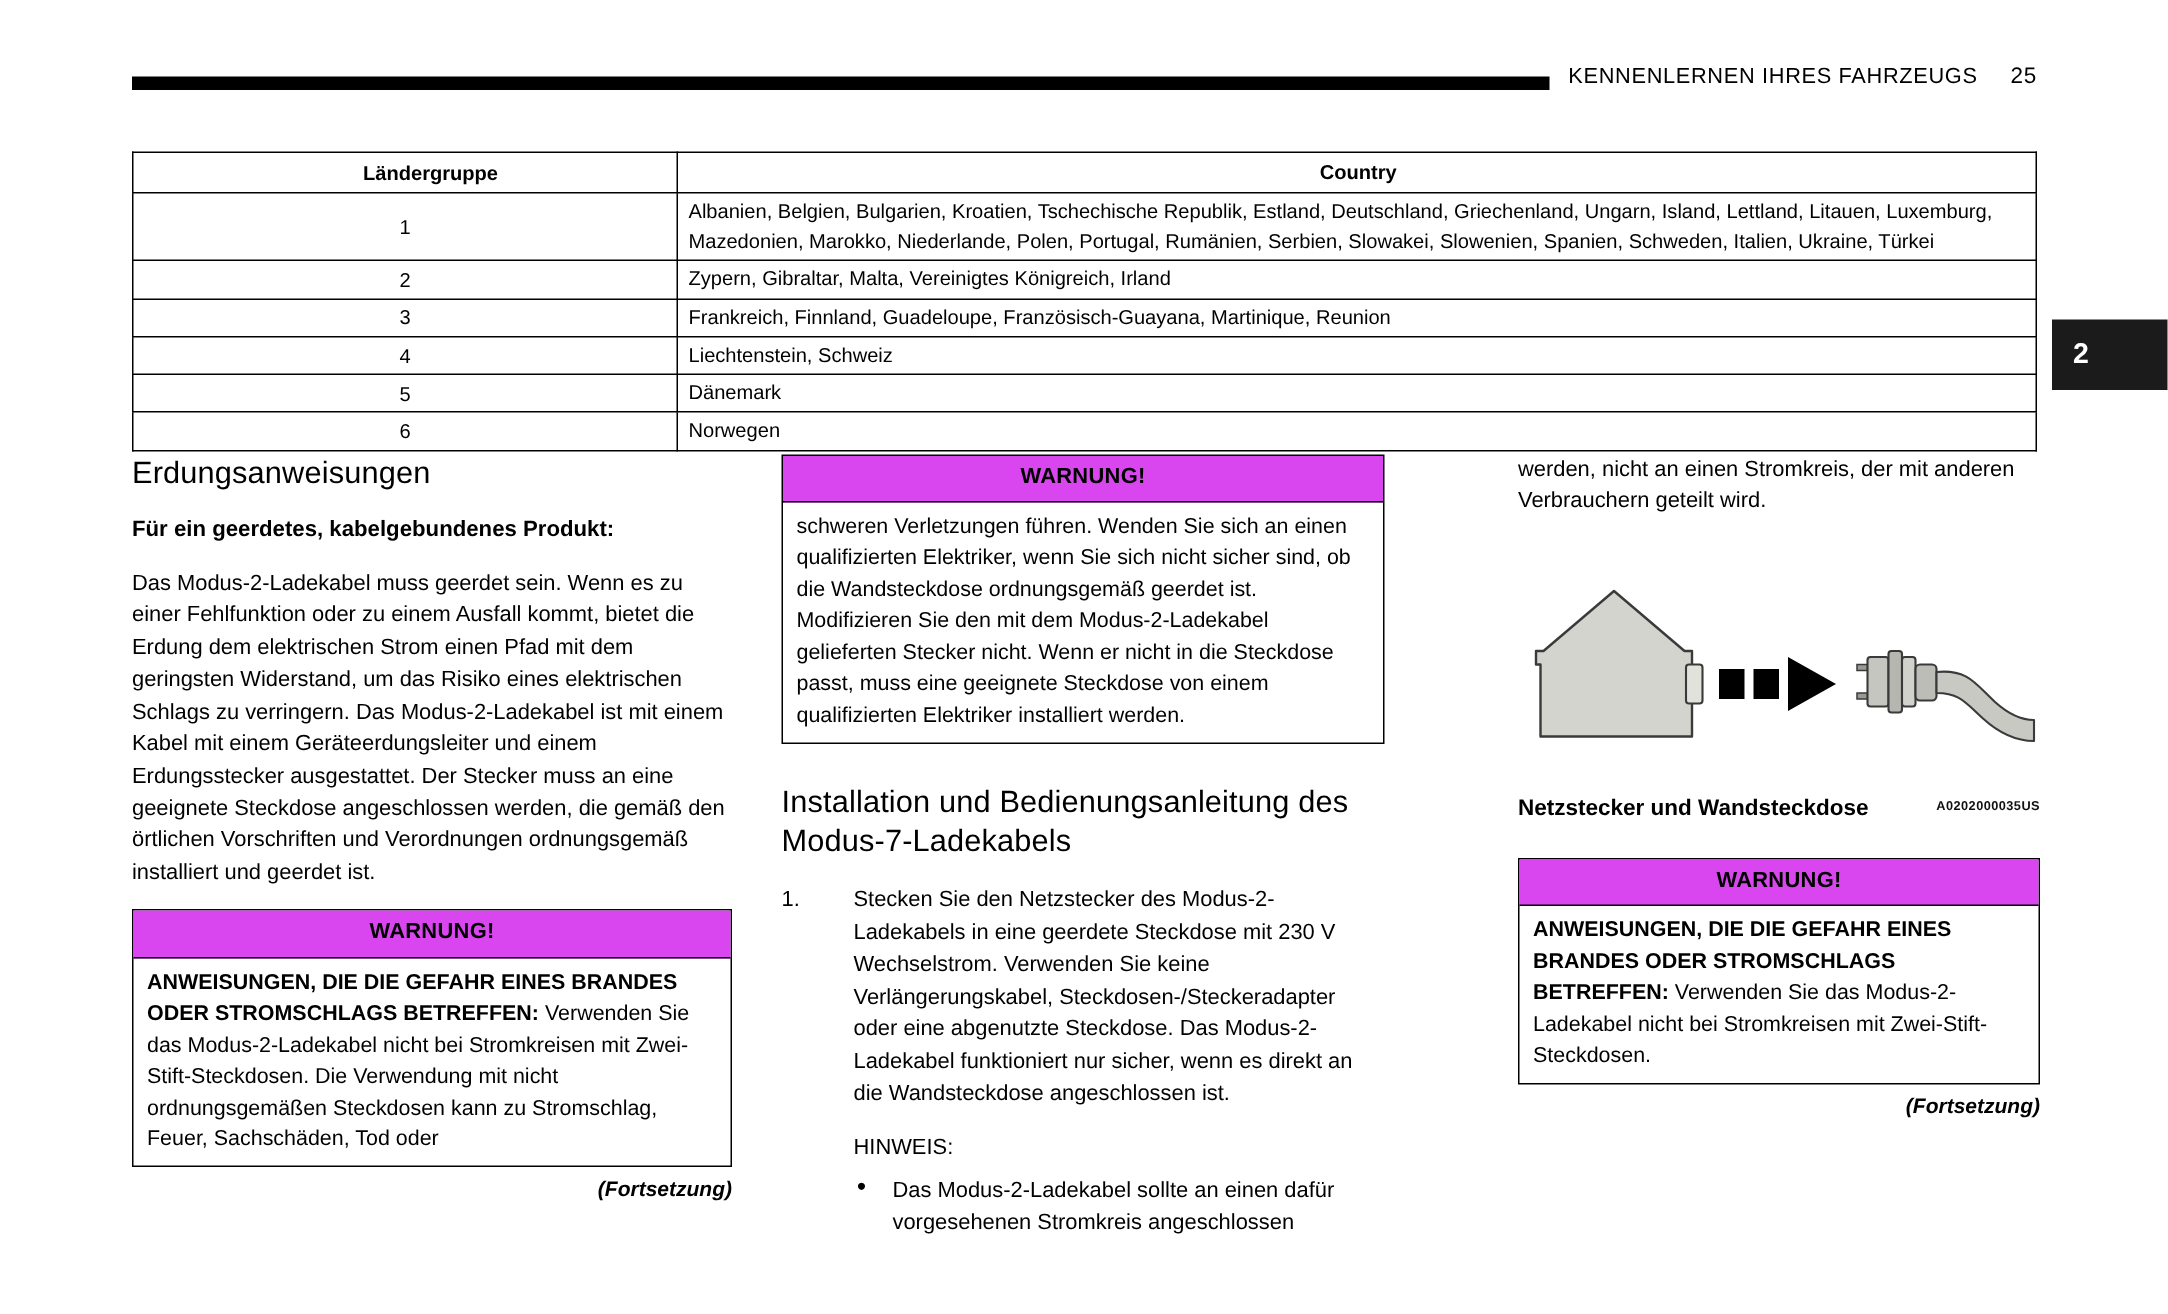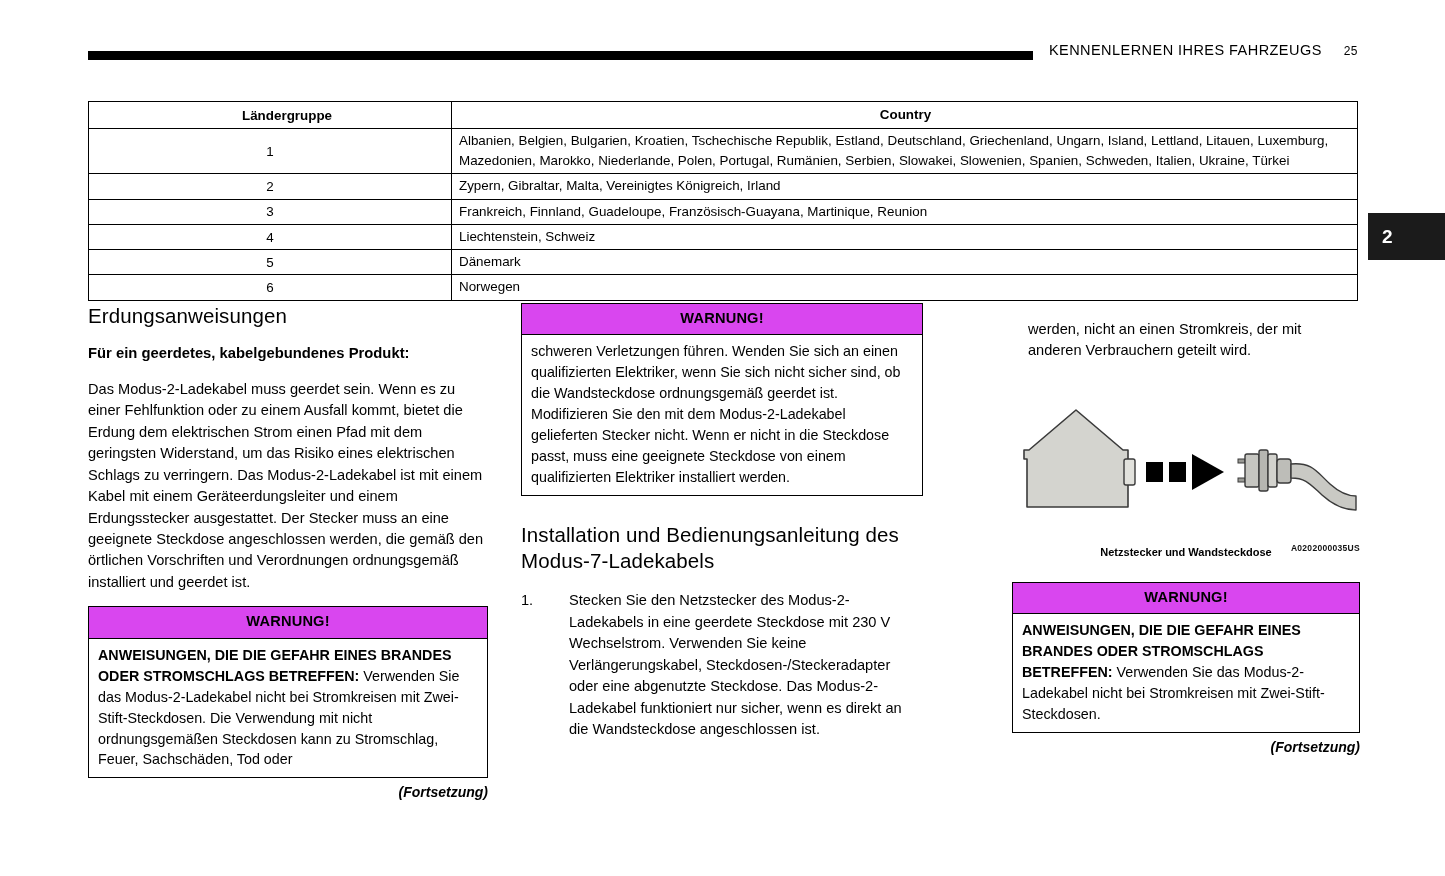--- a/index.html
+++ b/index.html
@@ -36,21 +36,21 @@
     right: 87px;
     top: 42px;
     font-size: 14.5px;
     letter-spacing: 0.45px;
     white-space: nowrap;
   }
   .header-title {
     font-size: 14.5px;
   }
   .header-pageno {
-    font-size: 12px;
+    font-size: 15px;
     margin-left: 22px;
   }
 
   
   #chapter-tab {
     position: absolute;
     left: 1368px;
     top: 213px;
     width: 77px;
     height: 47px;
@@ -192,41 +192,41 @@
   ul.bullets > li::before {
     content: "\25CF";
     position: absolute;
     left: 2px;
     top: -1px;
     font-size: 11px;
   }
 
   
   #col-right ul.bullets { margin-top: 15px; }
-  #col-right .cont-text { margin: 16px; line-height: 1.47; }
+  #col-right .cont-text { margin: 0; line-height: 1.47; }
 
   
   .figure {
     margin-top: 40px;
     position: relative;
     width: 348px;
   }
   .figure svg { display: block; }
   .figure-code {
     position: absolute;
     right: 0px;
     bottom: 6px;
     font-size: 8.5px;
     font-weight: bold;
     letter-spacing: 0.3px;
     color: #111;
   }
   .figure-caption {
-    text-align: center;
-    font-size: 11px;
+    text-align: left;
+    font-size: 15px;
     font-weight: bold;
     margin-top: 2px;
   }
 </style>
 </head>
 <body>
 
 <div id="page-header">
   <div class="header-rule"></div>
   <div class="header-text">
@@ -290,20 +290,24 @@
     <div class="warning-head">WARNUNG!</div>
     <div class="warning-body">schweren Verletzungen führen. Wenden Sie sich an einen qualifizierten Elektriker, wenn Sie sich nicht sicher sind, ob die Wandsteckdose ordnungsgemäß geerdet ist. Modifizieren Sie den mit dem Modus-2-Ladekabel gelieferten Stecker nicht. Wenn er nicht in die Steckdose passt, muss eine geeignete Steckdose von einem qualifizierten Elektriker installiert werden.</div>
   </div>
 
   <h2 class="section-title" style="margin-top:26px;">Installation und Bedienungsanleitung des Modus-7-Ladekabels</h2>
 
   <ol class="steps">
     <li>
       <span class="num">1.</span>
       <span>Stecken Sie den Netzstecker des Modus-2-Ladekabels in eine geerdete Steckdose mit 230 V Wechselstrom. Verwenden Sie keine Verlängerungskabel, Steckdosen-/Steckeradapter oder eine abgenutzte Steckdose. Das Modus-2-Ladekabel funktioniert nur sicher, wenn es direkt an die Wandsteckdose angeschlossen ist.</span>
+      <div class="note-label">HINWEIS:</div>
+      <ul class="bullets">
+        <li>Das Modus-2-Ladekabel sollte an einen dafür vorgesehenen Stromkreis angeschlossen</li>
+      </ul>
     </li>
   </ol>
 </div>
 
 <div class="column" id="col-right">
   <p class="cont-text">werden, nicht an einen Stromkreis, der mit anderen Verbrauchern geteilt wird.</p>
 
 
   <div class="figure">
     <svg width="348" height="140" viewBox="0 0 348 140">

